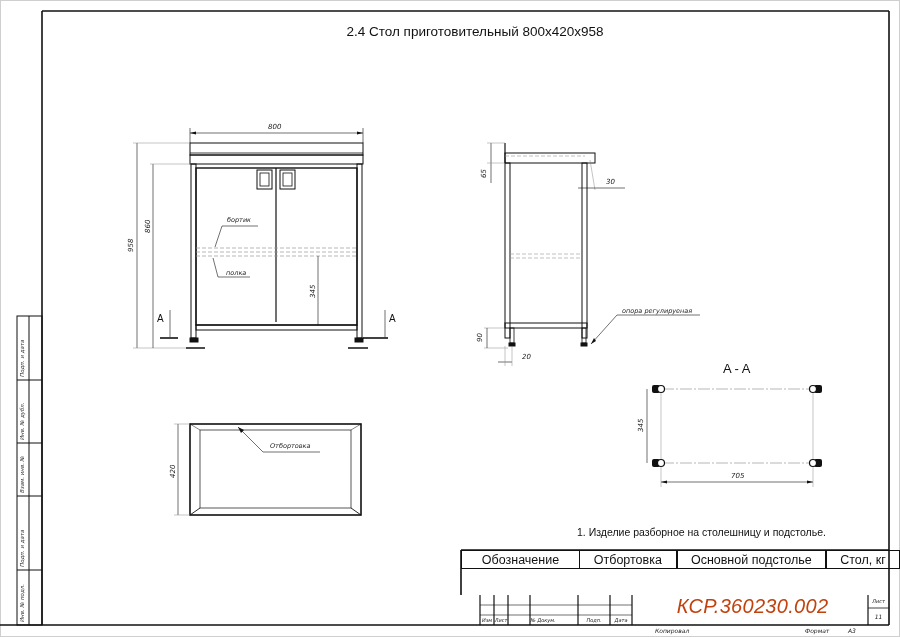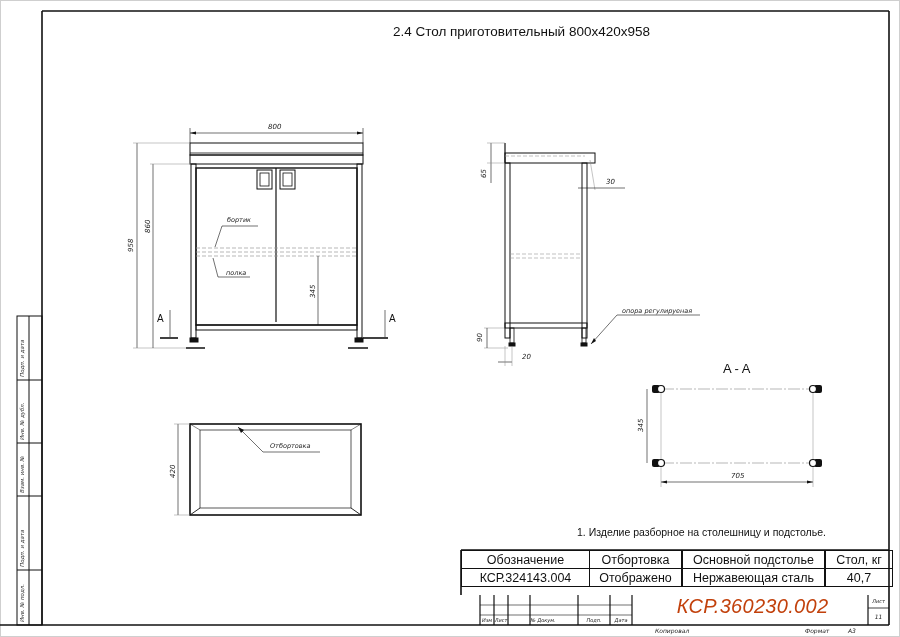--- a/index.html
+++ b/index.html
@@ -1,30 +1,30 @@
 <!DOCTYPE html>
 <html><head>
 <meta charset="utf-8">
 <style>
   html, body { margin: 0; padding: 0; background: #ffffff; }
   body { width: 900px; height: 637px; position: relative; overflow: hidden;
          font-family: "Liberation Sans", sans-serif; color: #111; }
   .page-edge { position: absolute; left: 0; top: 0; width: 898px; height: 635px;
                border: 1px solid #cfcfcf; }
   svg { position: absolute; left: 0; top: 0; }
-  .title { position: absolute; left: 300px; top: 24px; width: 350px; text-align: right;
+  .title { position: absolute; left: 300px; top: 24px; width: 350px; text-align: center;
            font-size: 13.5px; color: #111; }
   .dim { font-family: "DejaVu Sans", sans-serif; font-style: italic; font-size: 7px; fill: #222; }
   .lbl { font-family: "DejaVu Sans", sans-serif; font-style: italic; font-size: 6.5px; fill: #222; }
   .sec { font-family: "Liberation Sans", sans-serif; font-size: 10px; fill: #111; }
   .note { position: absolute; left: 577px; top: 526px; font-size: 10.5px; color: #111; text-align: center; }
   
   .spec { position: absolute; left: 461px; top: 550px; border-collapse: collapse;
           font-size: 12.5px; }
-  .spec td { border: 1px solid #111; padding: 0 3px; height: 17px; text-align: center;
+  .spec td { border: 1px solid #111; padding: 0 10px; height: 17px; text-align: center;
              white-space: nowrap; }
   .spec td.thick-l { border-left: 2px solid #111; }
   
   .stamp-cell { position: absolute; font-family: "DejaVu Sans", sans-serif; font-style: italic;
                 font-size: 5px; color: #222; text-align: center; }
   .stamp-code { position: absolute; left: 640px; top: 595px; width: 225px; text-align: center;
                 font-size: 20px; font-style: italic; color: #c2410c; letter-spacing: 0.3px; }
   .side-lbl { position: absolute; font-family: "DejaVu Sans", sans-serif; font-style: italic;
               font-size: 5.5px; color: #333; transform: rotate(-90deg); transform-origin: left top;
               white-space: nowrap; }
@@ -223,26 +223,20 @@
 </svg>
 
 <table class="spec">
   <tbody>
       <tr>
     <td style="width:121px">Обозначение</td>
     <td style="width:85px">Отбортовка</td>
     <td class="thick-l" style="width:135px">Основной подстолье</td>
     <td class="thick-l" style="width:60px">Стол, кг</td>
   </tr>
-  <tr>
-    <td>КСР.324143.004</td>
-    <td>Отображено</td>
-    <td class="thick-l">Нержавеющая сталь</td>
-    <td class="thick-l">40,7</td>
-  </tr>
 </tbody>
   </table>
 
 <div class="note">1. Изделие разборное на столешницу и подстолье.</div>
 
 <div class="stamp-cell" style="left:480px;top:617px;width:14px">Изм</div>
 <div class="stamp-cell" style="left:494px;top:617px;width:14px">Лист</div>
 <div class="stamp-cell" style="left:508px;top:617px;width:70px">№ Докум.</div>
 <div class="stamp-cell" style="left:578px;top:617px;width:32px">Подп.</div>
 <div class="stamp-cell" style="left:610px;top:617px;width:22px">Дата</div>

